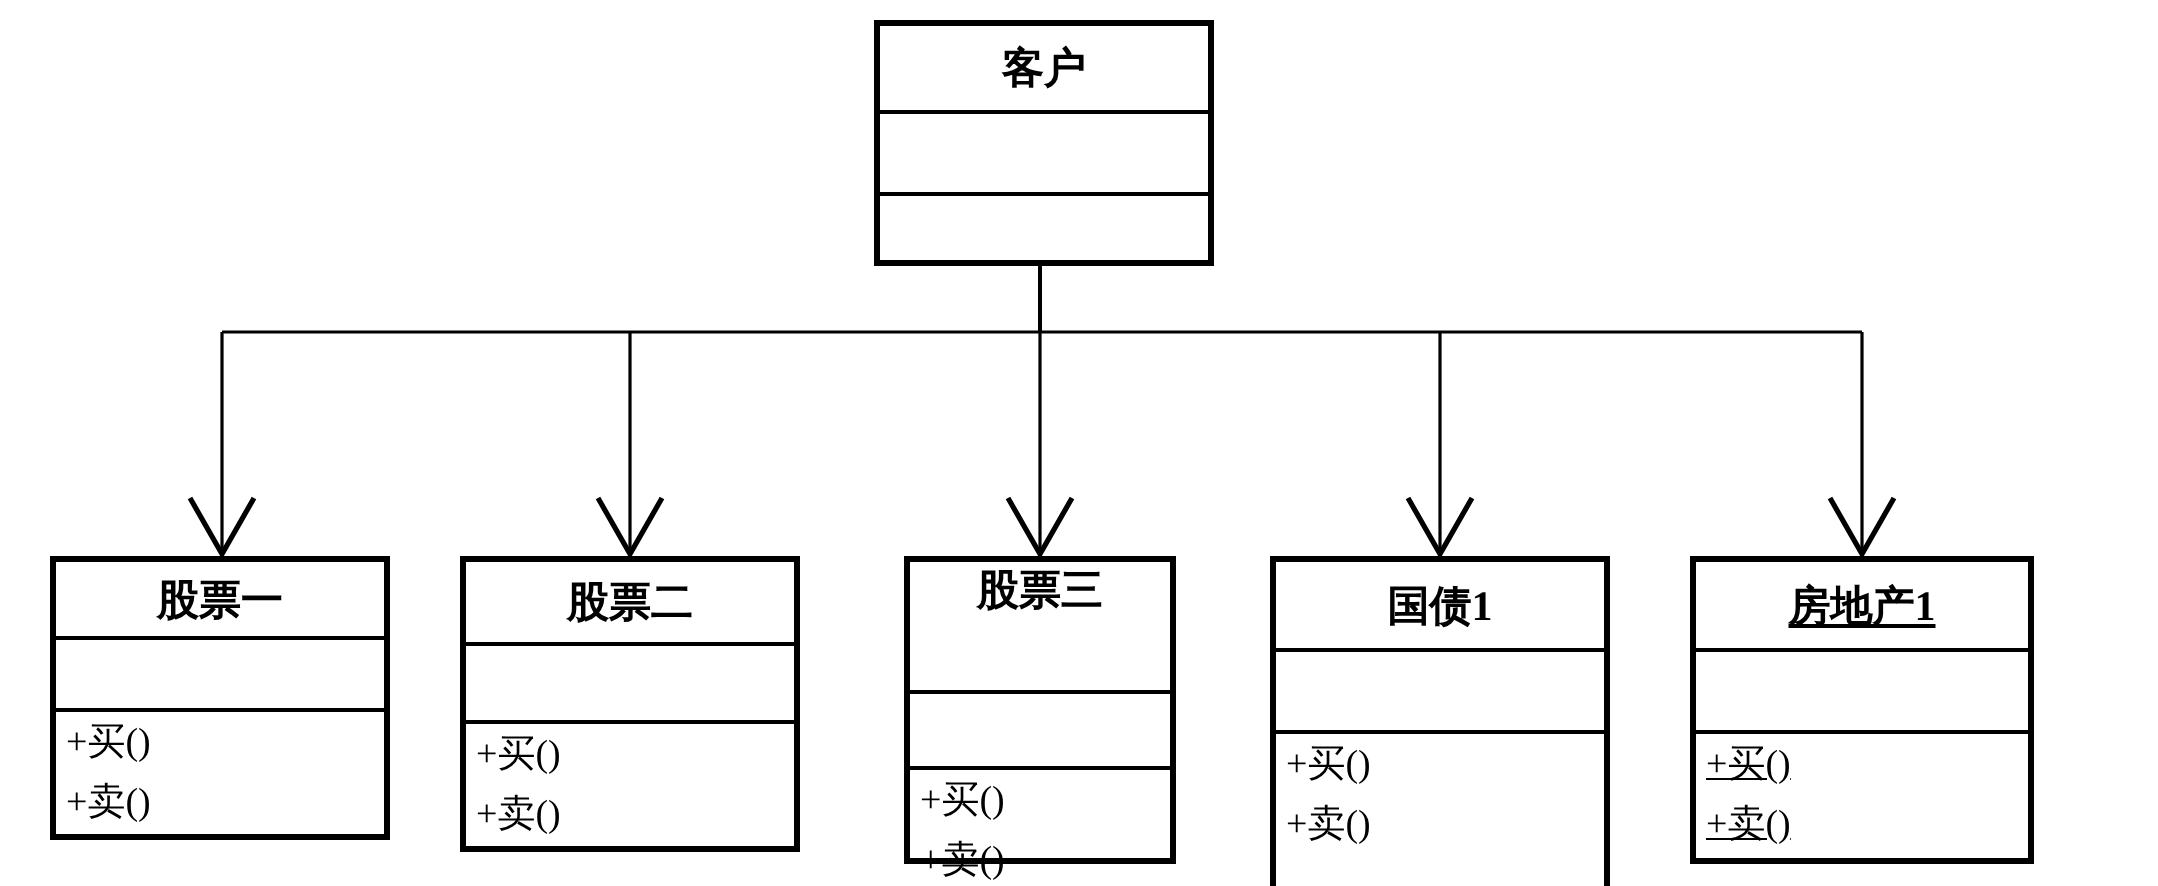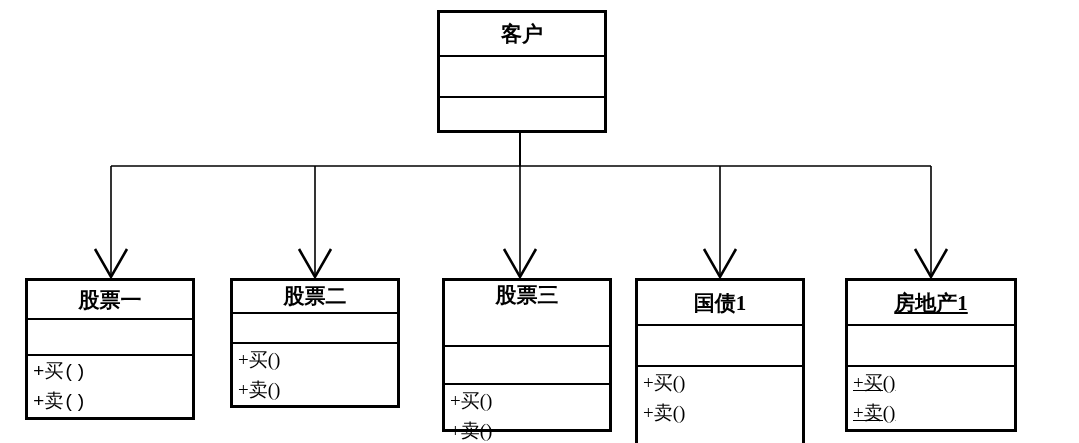--- a/index.html
+++ b/index.html
@@ -83,39 +83,39 @@
     <polyline points="704,249 720,277 736,249" stroke="#000000" stroke-width="2.6" fill="none"></polyline>
     <polyline points="915,249 931,277 947,249" stroke="#000000" stroke-width="2.6" fill="none"></polyline>
   </svg>
 
   <div class="uml-class parent" style="left:437px; top:10px; width:170px; height:123px;">
     <div class="compartment title">客户</div>
     <div class="compartment attrs"></div>
     <div class="compartment methods"></div>
   </div>
 
-  <div class="uml-class child" style="left:25px; top:278px; width:170px; height:142px;font-family:Liberation Mono, monospace;">
+  <div class="uml-class child" style="left:25px; top:278px; width:170px; height:142px;">
     <div class="compartment title">股票一</div>
     <div class="compartment attrs"></div>
     <div class="compartment methods">
       <div>+买()</div>
       <div>+卖()</div>
     </div>
   </div>
 
-  <div class="uml-class child" style="left:230px; top:278px; width:170px; height:130px;">
+  <div class="uml-class child" style="left:230px; top:278px; width:170px; height:148px;">
     <div class="compartment title">股票二</div>
     <div class="compartment attrs"></div>
     <div class="compartment methods">
       <div>+买()</div>
       <div>+卖()</div>
     </div>
   </div>
 
-  <div class="uml-class child" style="left:442px; top:278px; width:170px; height:154px;gap:36px;">
+  <div class="uml-class child" style="left:452px; top:278px; width:136px; height:154px;gap:36px;">
     <div class="compartment title">股票三</div>
     <div class="compartment attrs"></div>
     <div class="compartment methods">
       <div>+买()</div>
       <div>+卖()</div>
     </div>
   </div>
 
   <div class="uml-class child" style="left:635px; top:278px; width:170px; height:176px;">
     <div class="compartment title">国债1</div>

